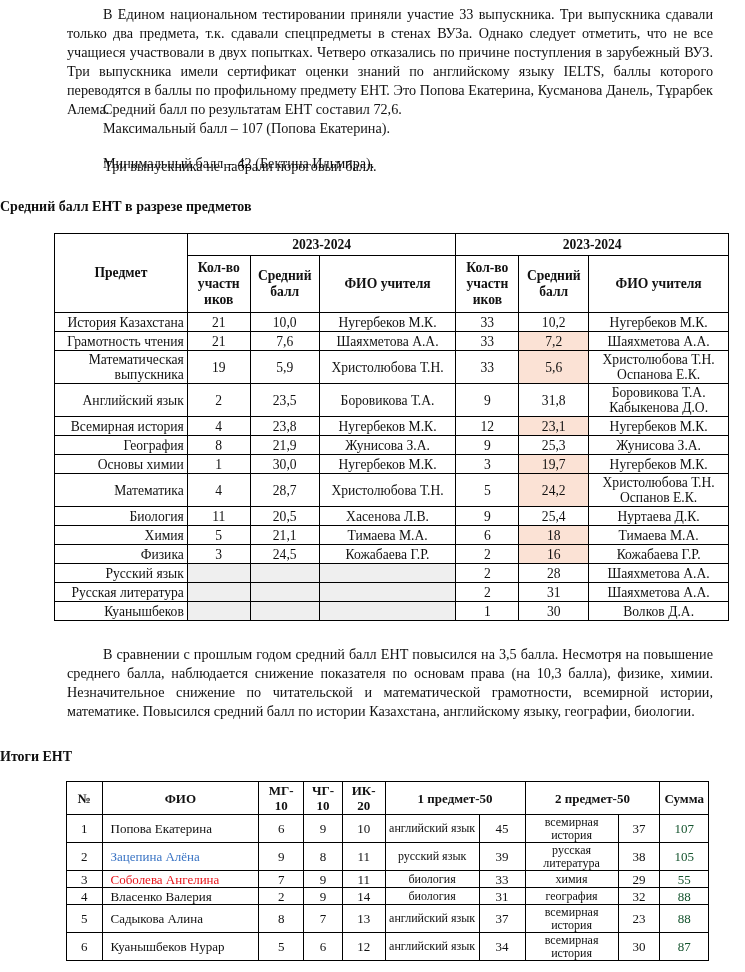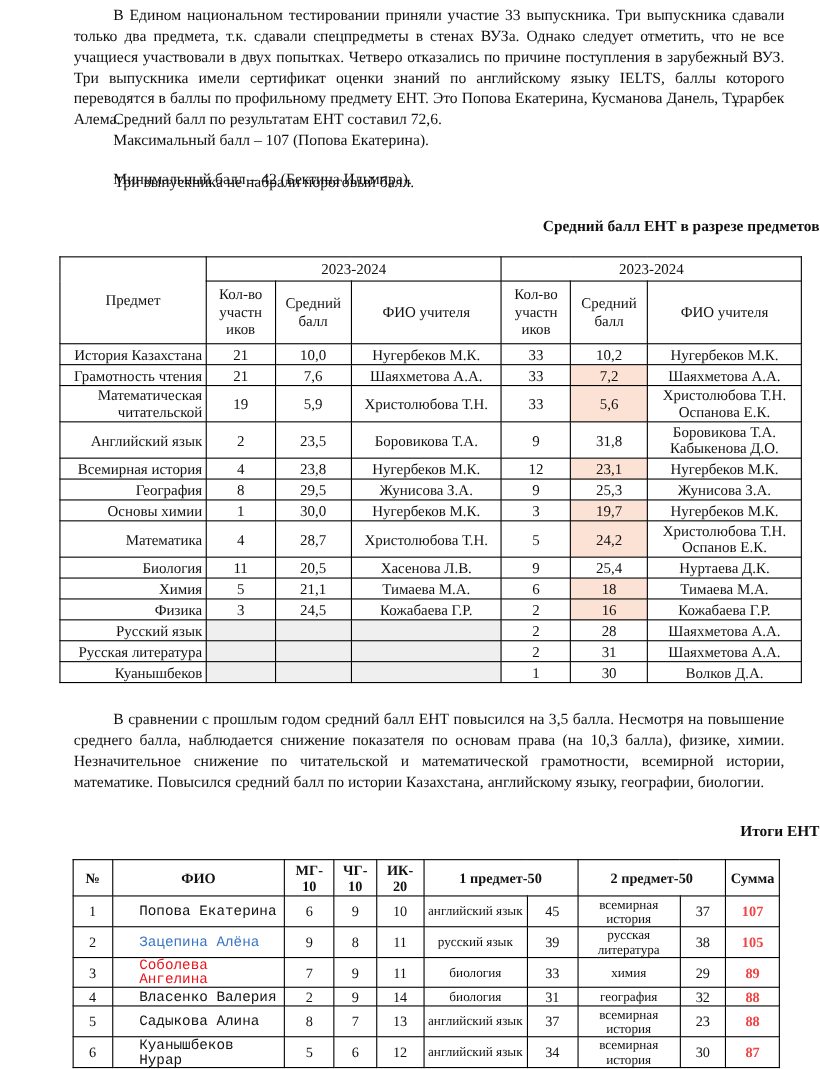--- a/index.html
+++ b/index.html
@@ -8,41 +8,41 @@
     font-family: "Liberation Serif", "DejaVu Serif", serif;
     color: #111; font-size: 14.2px;
   }
   .para {
     position: absolute; left: 67px; width: 646px;
     text-align: justify; line-height: 19px; margin: 0;
   }
   .indent { text-indent: 36px; }
   .line { position: absolute; left: 103px; line-height: 19px; margin: 0; }
   .heading {
-    position: absolute; left: 0; width: 745px; text-align: right;
+    position: absolute; left: 0; width: 745px; text-align: left;
     font-weight: bold; font-size: 14px; margin: 0;
   }
   table { border-collapse: collapse; position: absolute; }
   td, th { border: 1px solid #000; padding: 0 3px; font-weight: normal; }
   
   #t1 { left: 54px; top: 233px; width: 675px; font-size: 13.6px; }
-  #t1 th { font-weight: normal; text-align: center; line-height: 16px; }
+  #t1 th { font-weight: bold; text-align: center; line-height: 16px; }
   #t1 td { text-align: center; line-height: 15px; height: 18px; }
   #t1 td.subj { text-align: right; padding-left: 4px; }
   #t1 td.tall { height: 32px; }
   #t1 td.hl { background: #fbe2d5; }
   #t1 td.empty { background: #efefef; }
   
   #t2 { left: 66px; top: 781px; width: 643px; font-size: 13px; }
   #t2 th { font-weight: bold; text-align: center; line-height: 15px; height: 32px; }
   #t2 td { text-align: center; line-height: 13px; height: 27px; }
   #t2 td.short { height: 16px; }
-  #t2 td.name { text-align: left; padding-left: 24px; font-size: 13px; font-family: Liberation Mono, monospace; }
+  #t2 td.name { text-align: left; padding-left: 8px; font-size: 13px; }
   #t2 td.small { font-size: 12px; line-height: 13px; }
-  #t2 td.sum { color: #ef4444; font-weight: bold; }
+  #t2 td.sum { color: #14532d; font-weight: normal; }
   .blue { color: #3a74c4; }
   .red { color: #e8141a; }
 </style>
 </head>
 <body>
 
 <p class="para indent" style="top:5px;">В Едином национальном тестировании приняли участие 33 выпускника. Три выпускника сдавали только два предмета, т.к. сдавали спецпредметы в стенах ВУЗа. Однако следует отметить, что не все учащиеся участвовали в двух попытках. Четверо отказались по причине поступления в зарубежный ВУЗ. Три выпускника имели сертификат оценки знаний по английскому языку IELTS, баллы которого переводятся в баллы по профильному предмету ЕНТ. Это Попова Екатерина, Кусманова Данель, Тұрарбек Алема.</p>
 <p class="line" style="top:100px;">Средний балл по результатам ЕНТ составил 72,6.</p>
 <p class="line" style="top:119px;">Максимальный балл – 107 (Попова Екатерина).</p>
 <p class="line" style="top:138px;margin-top:16px;">Минимальный балл – 42 (Бектина Ильмира).</p>
@@ -88,21 +88,21 @@
       <tr>
         <td class="subj">Грамотность чтения</td>
         <td>21</td>
         <td>7,6</td>
         <td>Шаяхметова А.А.</td>
         <td>33</td>
         <td class="hl">7,2</td>
         <td>Шаяхметова А.А.</td>
       </tr>
       <tr>
-        <td class="subj tall">Математическая читательской</td>
+        <td class="subj tall">Математическая выпускника</td>
         <td class="tall">19</td>
         <td class="tall">5,9</td>
         <td class="tall">Христолюбова Т.Н.</td>
         <td class="tall">33</td>
         <td class="tall hl">5,6</td>
         <td class="tall">Христолюбова Т.Н. Оспанова Е.К.</td>
       </tr>
       <tr>
         <td class="subj tall">Английский язык</td>
         <td class="tall">2</td>
@@ -117,21 +117,21 @@
         <td>4</td>
         <td>23,8</td>
         <td>Нугербеков М.К.</td>
         <td>12</td>
         <td class="hl">23,1</td>
         <td>Нугербеков М.К.</td>
       </tr>
       <tr>
         <td class="subj">География</td>
         <td>8</td>
-        <td>29,5</td>
+        <td>21,9</td>
         <td>Жунисова З.А.</td>
         <td>9</td>
         <td>25,3</td>
         <td>Жунисова З.А.</td>
       </tr>
       <tr>
         <td class="subj">Основы химии</td>
         <td>1</td>
         <td>30,0</td>
         <td>Нугербеков М.К.</td>
@@ -262,21 +262,21 @@
       <tr>
         <td class="short">3</td>
         <td class="short name red">Соболева Ангелина</td>
         <td class="short">7</td>
         <td class="short">9</td>
         <td class="short">11</td>
         <td class="short small">биология</td>
         <td class="short">33</td>
         <td class="short small">химия</td>
         <td class="short">29</td>
-        <td class="short sum">89</td>
+        <td class="short sum">55</td>
       </tr>
       <tr>
         <td class="short">4</td>
         <td class="short name">Власенко Валерия</td>
         <td class="short">2</td>
         <td class="short">9</td>
         <td class="short">14</td>
         <td class="short small">биология</td>
         <td class="short">31</td>
         <td class="short small">география</td>

